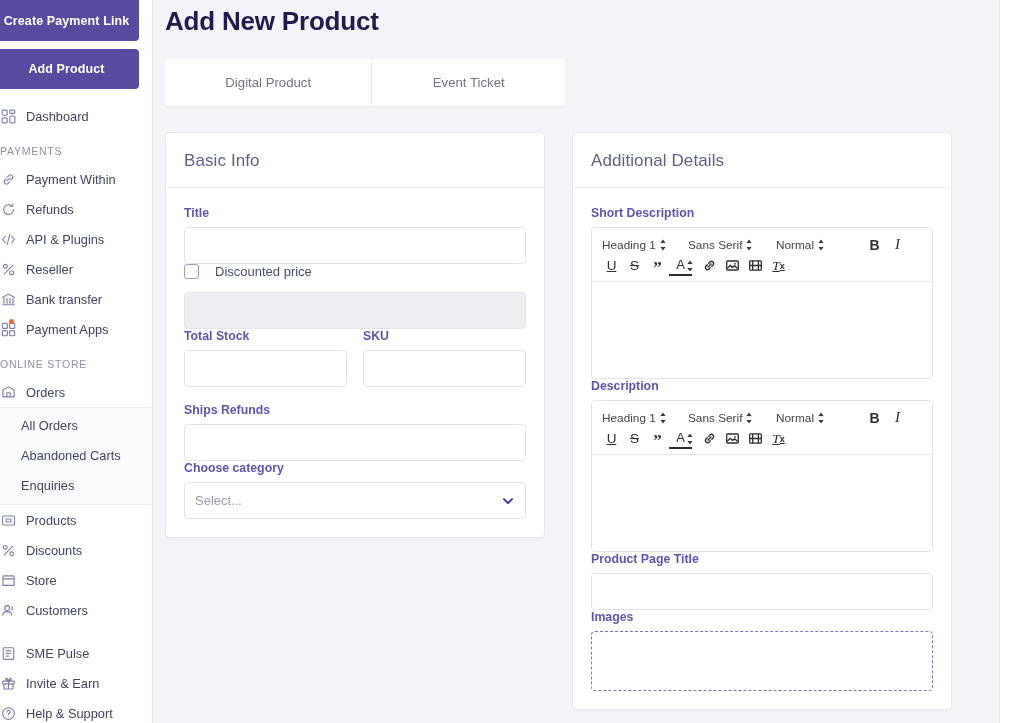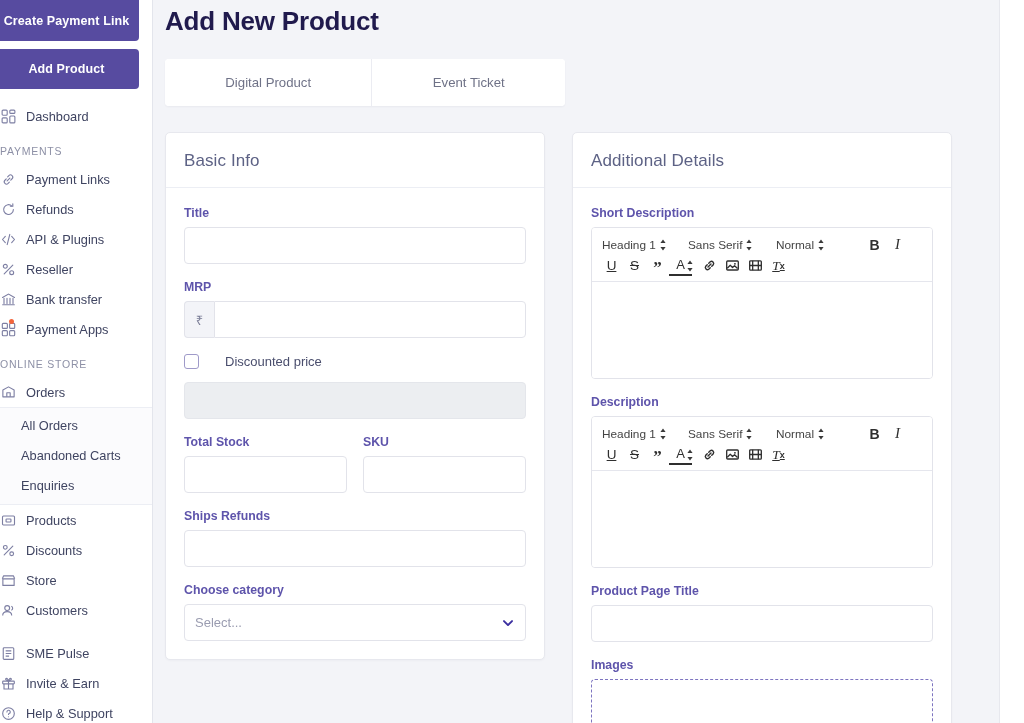--- a/index.html
+++ b/index.html
@@ -131,21 +131,21 @@
   .card-basic { width: 380px; }
   .card-extra { width: 380px; }
   .card-head {
     padding: 18px 18px 16px 18px;
     border-bottom: 1px solid #eceef4;
     font-size: 17px; color: #5d6285;
     letter-spacing: .1px;
   }
   .card-body { padding: 18px; }
 
-  .fld { margin-bottom: 16px; }
+  .fld { }
   .fld:last-child { margin-bottom: 0; }
   .lbl {
     display: block;
     font-size: 12.3px; font-weight: bold;
     color: #5e54ab;
     margin-bottom: 7px;
   }
   .inp {
     display: block; width: 100%;
     height: 37px;
@@ -164,21 +164,21 @@
   .inp-prefix {
     width: 30px; height: 37px; flex: 0 0 30px;
     border: 1px solid #e2e3ea; border-right: none;
     border-radius: 4px 0 0 4px;
     background: #f3f4f8;
     display: flex; align-items: center; justify-content: center;
     font-size: 13px; color: #7b7e97;
   }
   .inp-group .inp { border-radius: 0 4px 4px 0; }
 
-  .chk-row { display: flex; align-items: center; gap: 26px; margin-bottom: 13px; }
+  .chk-row { display: flex; align-items: center; gap: 16px; margin-bottom: 13px; }
   .chk {
     width: 15px; height: 15px; flex: 0 0 15px;
     border: 1.6px solid #9f9ac9;
     border-radius: 3px; background: #fff;
     cursor: pointer;
   }
   .chk-lbl { font-size: 13px; color: #4a4e6d; cursor: pointer; }
 
   .two-col { display: flex; gap: 16px; }
   .two-col > .fld { flex: 1 1 0; margin-bottom: 16px; }
@@ -287,21 +287,21 @@
       <div class="sb-section">PAYMENTS</div>
 
       <div class="sb-item">
         <span class="sb-ico">
           <svg viewBox="0 0 16 16" fill="none" stroke="currentColor" stroke-width="1.2" stroke-linecap="round">
             <path d="M6.5 9.5 9.5 6.5"></path>
             <path d="M5.6 7.4 4.2 8.8a2.4 2.4 0 0 0 3.4 3.4l1.3-1.4"></path>
             <path d="M10.4 8.6l1.4-1.4a2.4 2.4 0 0 0-3.4-3.4L7.1 5.2"></path>
           </svg>
         </span>
-        <span>Payment Links</span>
+        <span>Payment Within</span>
       </div>
 
       <div class="sb-item">
         <span class="sb-ico">
           <svg viewBox="0 0 16 16" fill="none" stroke="currentColor" stroke-width="1.2" stroke-linecap="round">
             <path d="M13.2 8a5.2 5.2 0 1 1-1.6-3.7"></path>
             <path d="M12.6 1.9v2.6h-2.6"></path>
           </svg>
         </span>
         <span>Refunds</span>
@@ -464,27 +464,20 @@
 
         <section class="card card-basic">
           <div class="card-head">Basic Info</div>
           <div class="card-body">
 
             <div class="fld">
               <label class="lbl">Title</label>
               <input class="inp" type="text" value="" style="">
             </div>
 
-            <div class="fld">
-              <label class="lbl">MRP</label>
-              <div class="inp-group">
-                <span class="inp-prefix">₹</span>
-                <input class="inp" type="text" value="" style="">
-              </div>
-            </div>
 
             <div class="chk-row">
               <span class="chk"></span>
               <span class="chk-lbl">Discounted price</span>
             </div>
 
             <div class="fld">
               <input class="inp" type="text" disabled="" value="" style="">
             </div>
 

